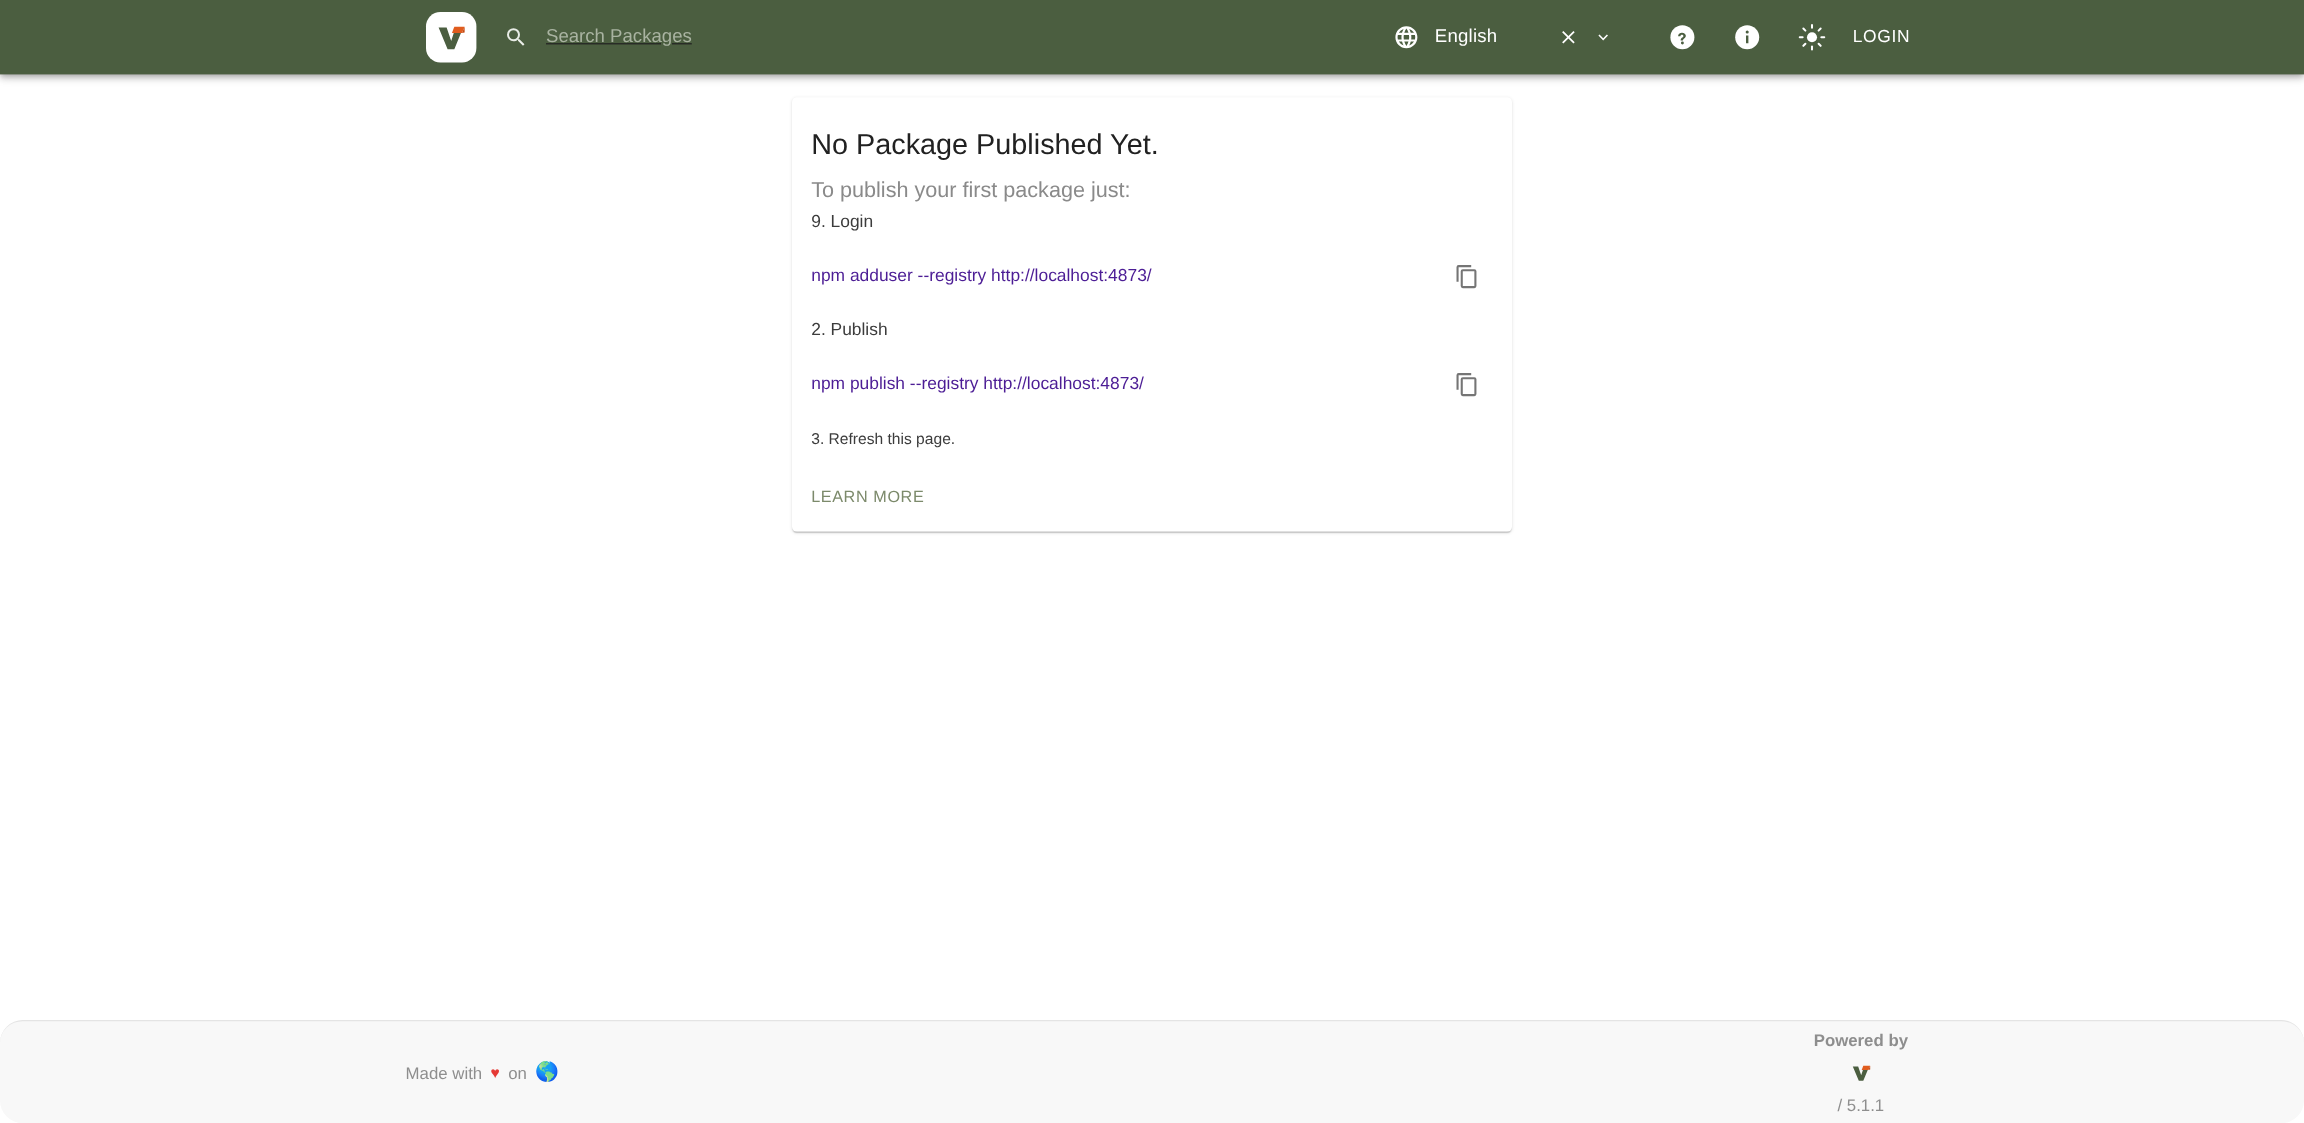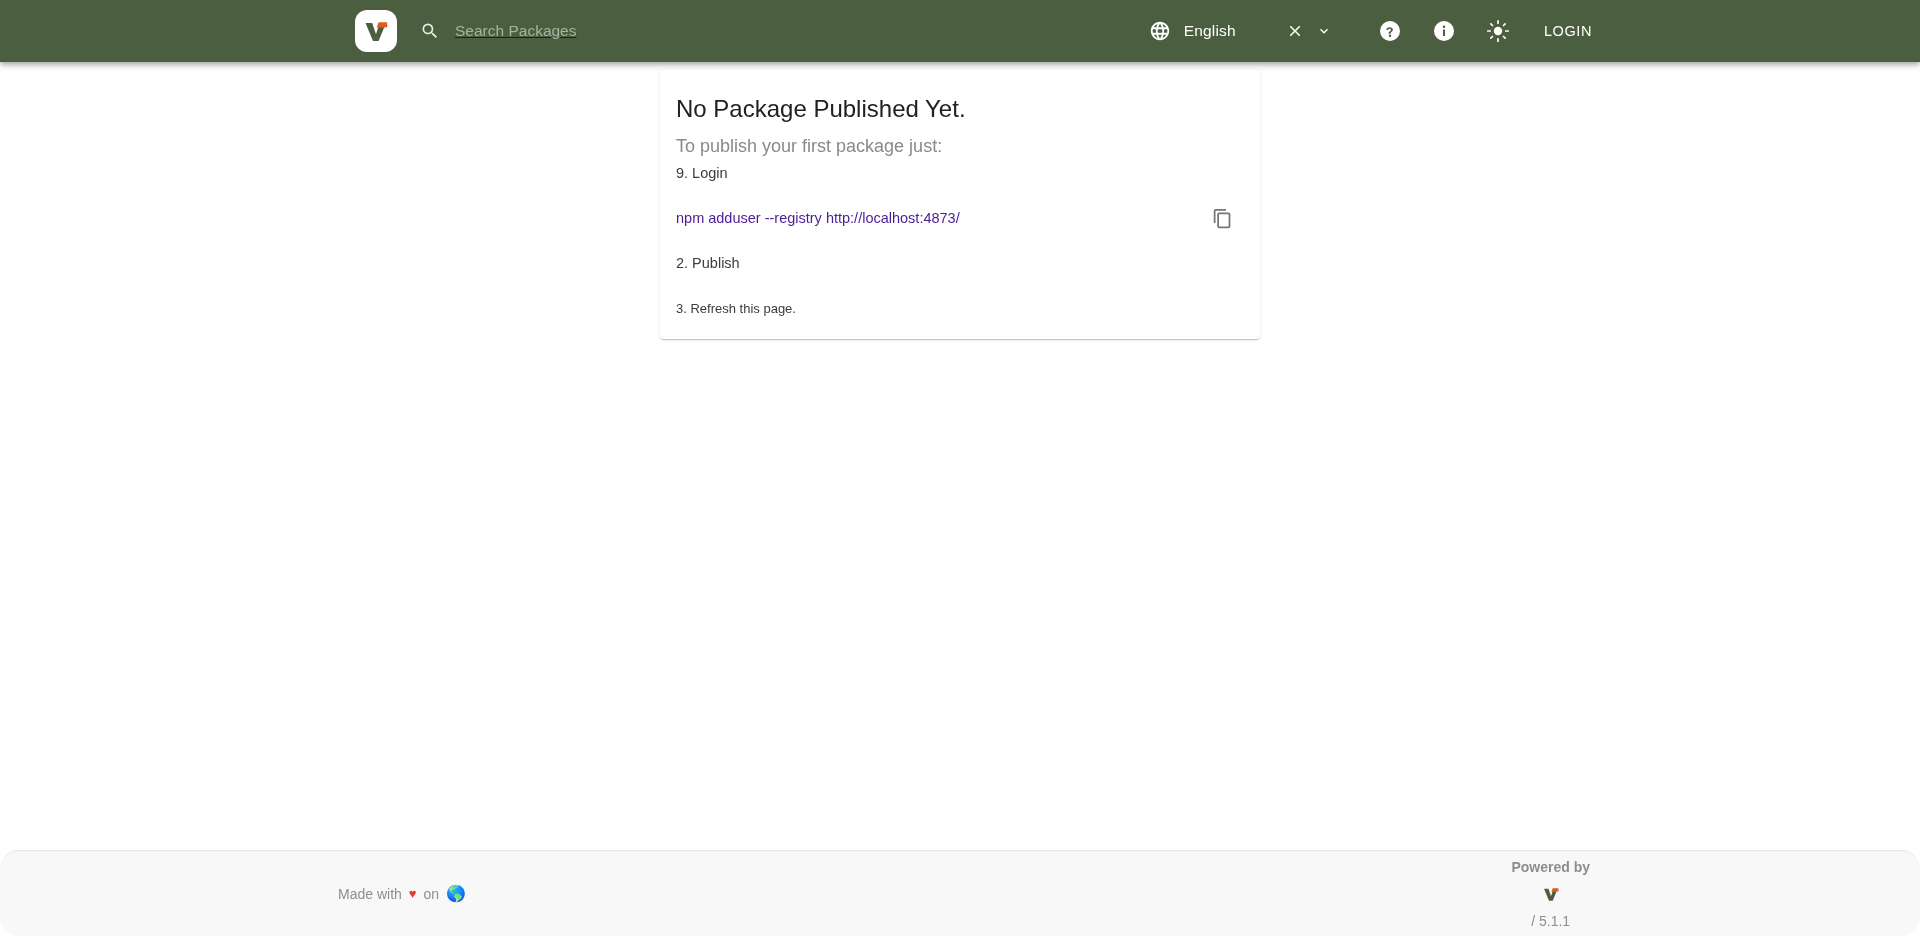--- a/index.html
+++ b/index.html
@@ -136,39 +136,39 @@
     color: #ffffff;
     cursor: pointer;
   }
   .icon-btn.help { margin-left: 44px; }
 
   .login-btn {
     font-size: 14.5px;
     font-weight: 500;
     letter-spacing: .6px;
     color: #ffffff;
-    margin-left: 26px;
+    margin-left: 14px;
     background: transparent;
     border: none;
     font-family: "Liberation Sans", sans-serif;
     cursor: pointer;
     padding: 6px 8px;
   }
 
   
   .main {
     flex: 1 1 auto;
     background: #ffffff;
     position: relative;
   }
 
   .card {
     position: absolute;
     left: 660px;
-    top: 7px;
+    top: 19px;
     width: 600px;
     background: #ffffff;
     border-radius: 4px;
     box-shadow: 0 2px 1px -1px rgba(0,0,0,0.10),
                 0 1px 1px 0 rgba(0,0,0,0.07),
                 0 1px 3px 0 rgba(0,0,0,0.12);
     padding: 24px 16px 16px 16px;
   }
 
   .card-title {
@@ -381,27 +381,38 @@
             <svg width="21" height="21" viewBox="0 0 24 24" fill="currentColor" aria-hidden="true">
               <path d="M16 1H4a2 2 0 0 0-2 2v14h2V3h12V1zm3 4H8a2 2 0 0 0-2 2v14a2 2 0 0 0 2 2h11a2 2 0 0 0 2-2V7a2 2 0 0 0-2-2zm0 16H8V7h11v14z"></path>
             </svg>
           </span>
         </div>
 
         <div class="step-row">
           <span class="step-label">2. Publish</span>
         </div>
 
+        <div class="step-row">
+          <span class="step-cmd">npm publish --registry http://localhost:4873/</span>
+          <span class="copy-btn">
+            <svg width="21" height="21" viewBox="0 0 24 24" fill="currentColor" aria-hidden="true">
+              <path d="M16 1H4a2 2 0 0 0-2 2v14h2V3h12V1zm3 4H8a2 2 0 0 0-2 2v14a2 2 0 0 0 2 2h11a2 2 0 0 0 2-2V7a2 2 0 0 0-2-2zm0 16H8V7h11v14z"></path>
+            </svg>
+          </span>
+        </div>
 
         <div class="step-row">
           <span class="step-small">3. Refresh this page.</span>
         </div>
 
       </div>
 
+      <div class="learn-wrap">
+        <button class="learn-more">LEARN MORE</button>
+      </div>
 
     </section>
   </main>
 
   <footer class="footer">
 
     <div class="footer-left">
       <span>Made with</span>
       <span class="heart">♥</span>
       <span>on</span>

